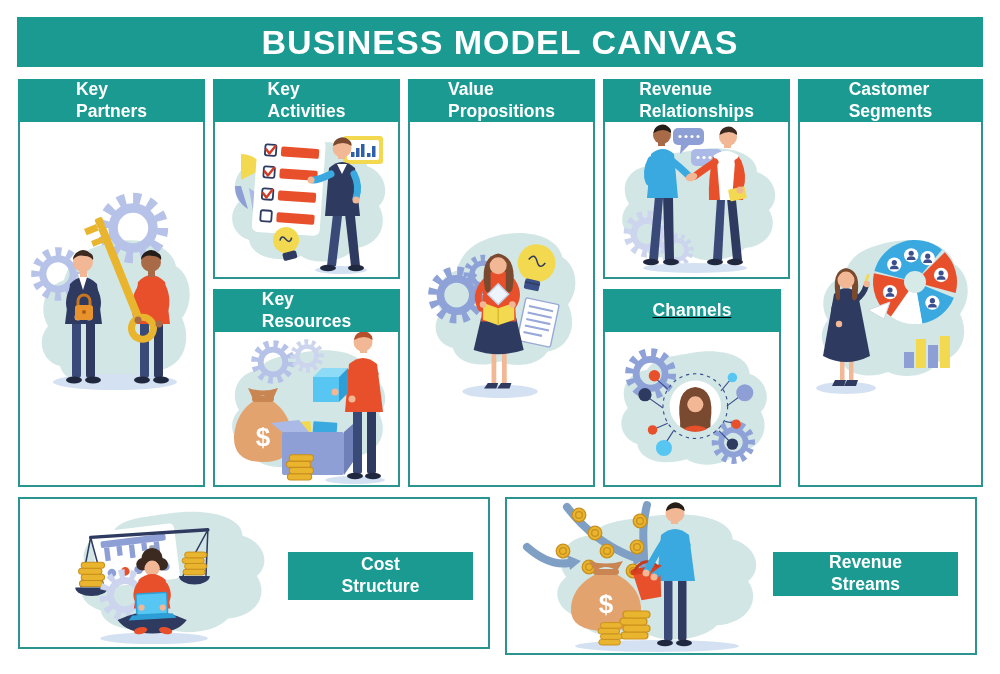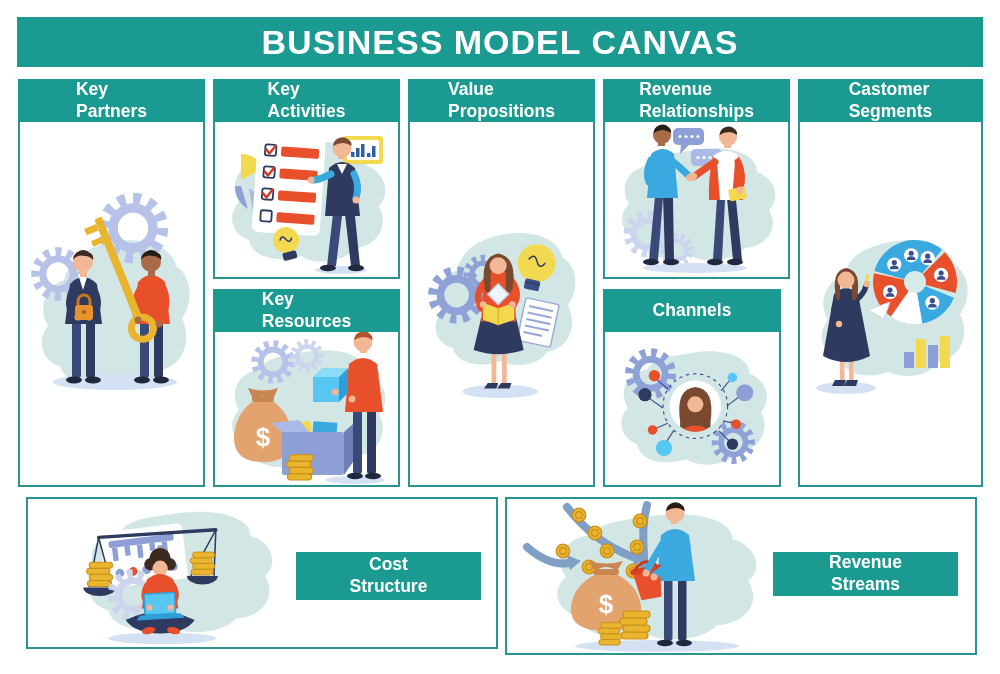--- a/index.html
+++ b/index.html
@@ -18,23 +18,23 @@
   .hdr span{color:#fff;font-weight:bold;font-size:17.5px;line-height:1.22;
     text-align:left;white-space:pre-line;}
   .body{position:relative;flex:1;}
   .illus{position:absolute;inset:0;width:100%;height:100%;}
 
   #kp{left:18px;top:79px;width:187px;height:408px;}
   #ka{left:213px;top:79px;width:187px;height:200px;}
   #kr{left:213px;top:289px;width:187px;height:198px;}
   #vp{left:408px;top:79px;width:187px;height:408px;gap:20px;}
   #cr{left:603px;top:79px;width:187px;height:200px;}
-  #ch{left:603px;top:289px;width:178px;height:198px;}
+  #ch{left:603px;top:289px;width:178px;height:198px;text-decoration:underline;}
   #cs{left:798px;top:79px;width:185px;height:408px;}
-  #cost{left:18px;top:497px;width:472px;height:152px;margin-left:8px;}
+  #cost{left:18px;top:497px;width:472px;height:152px;}
   #rev{left:505px;top:497px;width:472px;height:158px;}
 
   .lblbox{position:absolute;background:var(--teal,#1B9A91);display:grid;place-items:center;}
   .lblbox span{color:#fff;font-weight:bold;font-size:17.5px;line-height:1.25;
     text-align:center;white-space:pre-line;}
   #cost .lblbox{left:268px;top:53px;width:185px;height:48px;}
   #rev .lblbox{left:266px;top:53px;width:185px;height:44px;}
 
   
   .f-blob{fill:var(--blob,#D2E7E5);}

